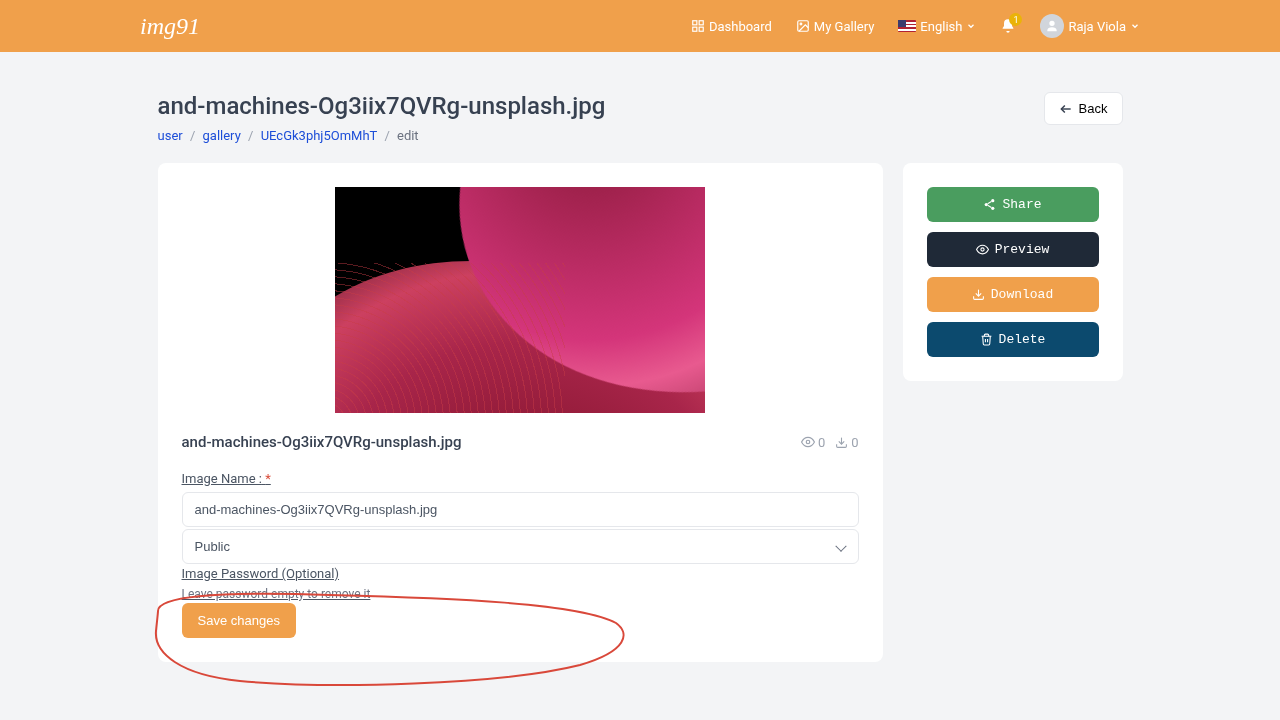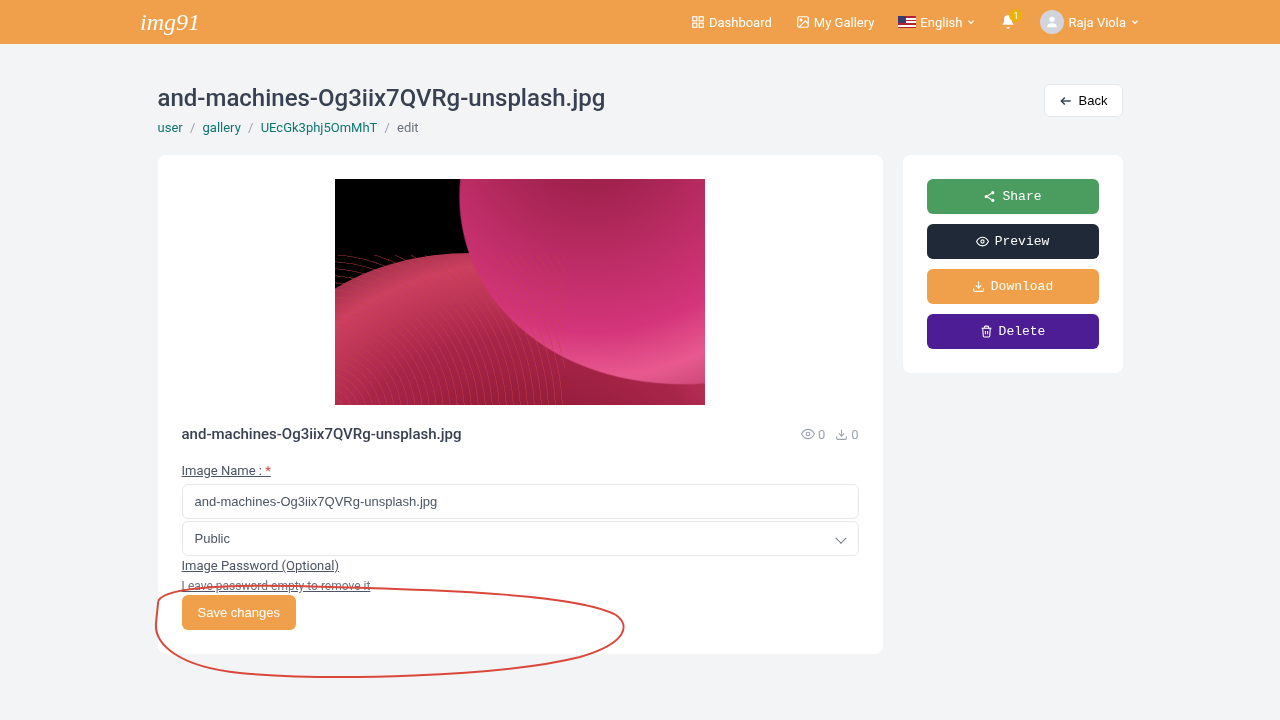--- a/index.html
+++ b/index.html
@@ -1,34 +1,34 @@
 <!DOCTYPE html>
 <html><head>
 <meta charset="utf-8">
 <style>
 * { box-sizing: border-box; margin: 0; padding: 0; }
 body { font-family: -apple-system, BlinkMacSystemFont, "Segoe UI", Roboto, Helvetica, Arial, sans-serif; background: #f3f4f6; color: #4b5563; font-size: 14px; }
 
-.topbar { background: #f0a04b; color: #fff; height: 44px; display: flex; align-items: center; padding: 0 20px; }
+.topbar { background: #f0a04b; color: #fff; height: 52px; display: flex; align-items: center; padding: 0 20px; }
 .topbar-inner { width: 100%; max-width: 1000px; margin: 0 auto; display: flex; align-items: center; justify-content: space-between; }
 .logo { font-family: cursive; font-size: 24px; font-style: italic; }
 .navlinks { display: flex; align-items: center; gap: 24px; font-size: 13px; }
 .navlinks .item { display: flex; align-items: center; gap: 4px; cursor: pointer; }
 .flag { width: 18px; height: 12px; background: linear-gradient(to bottom, #b22234 0 15%, #fff 15% 30%, #b22234 30% 45%, #fff 45% 60%, #b22234 60% 75%, #fff 75% 90%, #b22234 90% 100%); position: relative; border-radius: 1px; }
 .flag::before { content: ""; position: absolute; left: 0; top: 0; width: 8px; height: 7px; background: #3c3b6e; }
 .bell-wrap { position: relative; }
 .badge { position: absolute; top: -5px; right: -6px; background: #eab308; color: #fff; font-size: 9px; border-radius: 50%; width: 13px; height: 13px; display: flex; align-items: center; justify-content: center; }
 .avatar { width: 24px; height: 24px; border-radius: 50%; background: #d1d5db; display: flex; align-items: center; justify-content: center; }
 .avatar svg { width: 16px; height: 16px; fill: #fff; }
 
 .page { max-width: 1005px; margin: 0 auto; padding: 40px 20px; }
 .header-row { display: flex; justify-content: space-between; align-items: flex-start; margin-bottom: 20px; }
 .title { font-size: 24px; font-weight: 500; color: #374151; margin-bottom: 8px; }
 .breadcrumb { font-size: 13px; }
-.breadcrumb a { color: #0f766e; text-decoration: none; cursor: pointer; }
+.breadcrumb a { color: #1d4ed8; text-decoration: none; cursor: pointer; }
 .breadcrumb .sep { color: #9ca3af; margin: 0 4px; }
 .breadcrumb .cur { color: #6b7280; }
 .back-btn { background: #fff; border: 1px solid #e5e7eb; border-radius: 6px; padding: 8px 14px; font-size: 13px; cursor: pointer; display: flex; align-items: center; gap: 6px; margin-left: 16px; }
 
 .layout { display: flex; gap: 20px; }
 .card { background: #fff; border-radius: 8px; padding: 24px; }
 .main-card { flex: 1 1 auto; }
 .side-card { width: 220px; display: flex; flex-direction: column; gap: 10px; align-self: flex-start; }
 
 .img-preview { width: 370px; height: 226px; margin: 0 auto 20px; background: #000; position: relative; overflow: hidden; }
@@ -52,21 +52,21 @@
 .pw-wrap { position: relative; }
 .pw-eye { position: absolute; right: 12px; top: 50%; transform: translateY(-50%); color: #9ca3af; cursor: pointer; }
 .hint { font-size: 12px; color: #6b7280; margin-top: 4px; }
 
 .save-btn { background: #f0a04b; color: #fff; border: none; border-radius: 6px; padding: 10px 16px; font-size: 13px; cursor: pointer; }
 
 .action-btn { border: none; border-radius: 6px; padding: 10px 12px; font-size: 13px; color: #fff; cursor: pointer; display: flex; align-items: center; justify-content: center; gap: 6px; font-family: Liberation Mono, monospace; }
 .btn-share { background: #4a9d5f; }
 .btn-preview { background: #1f2937; }
 .btn-download { background: #f0a04b; }
-.btn-delete { background: #4c1d95; }
+.btn-delete { background: #0c4a6e; }
 
 .annot { position: absolute; pointer-events: none; }
 .annot svg { overflow: visible; }
 
 .icon { display: inline-flex; }
 svg { display: block; }
 </style>
 </head>
 <body>
 

